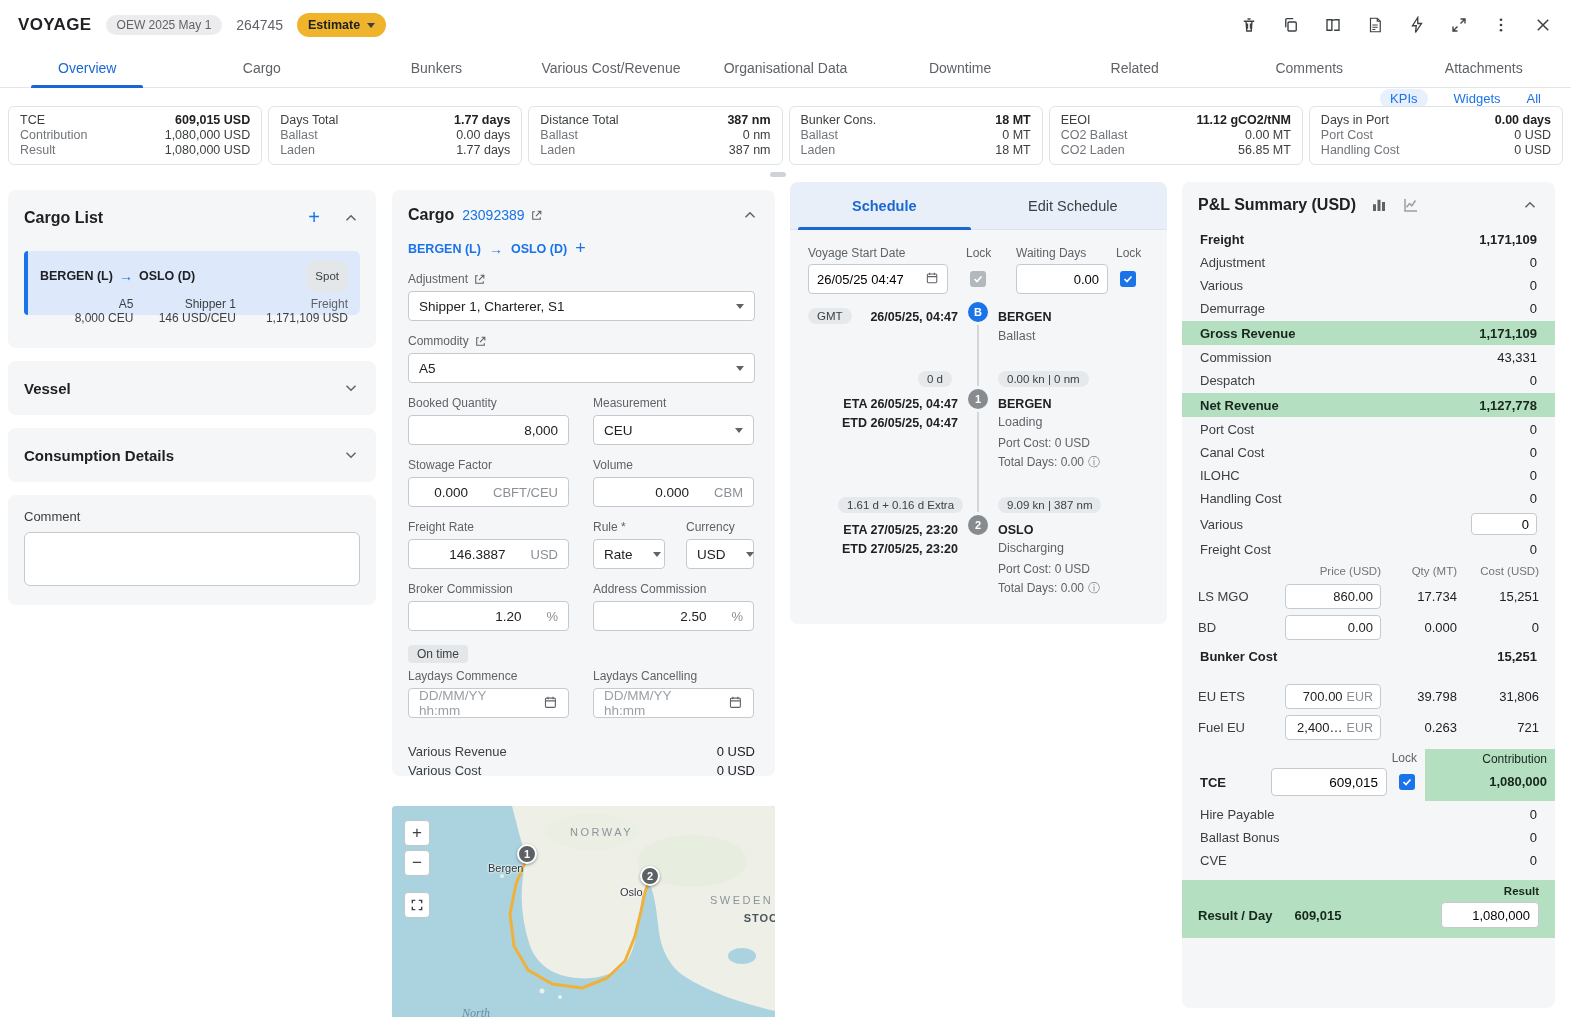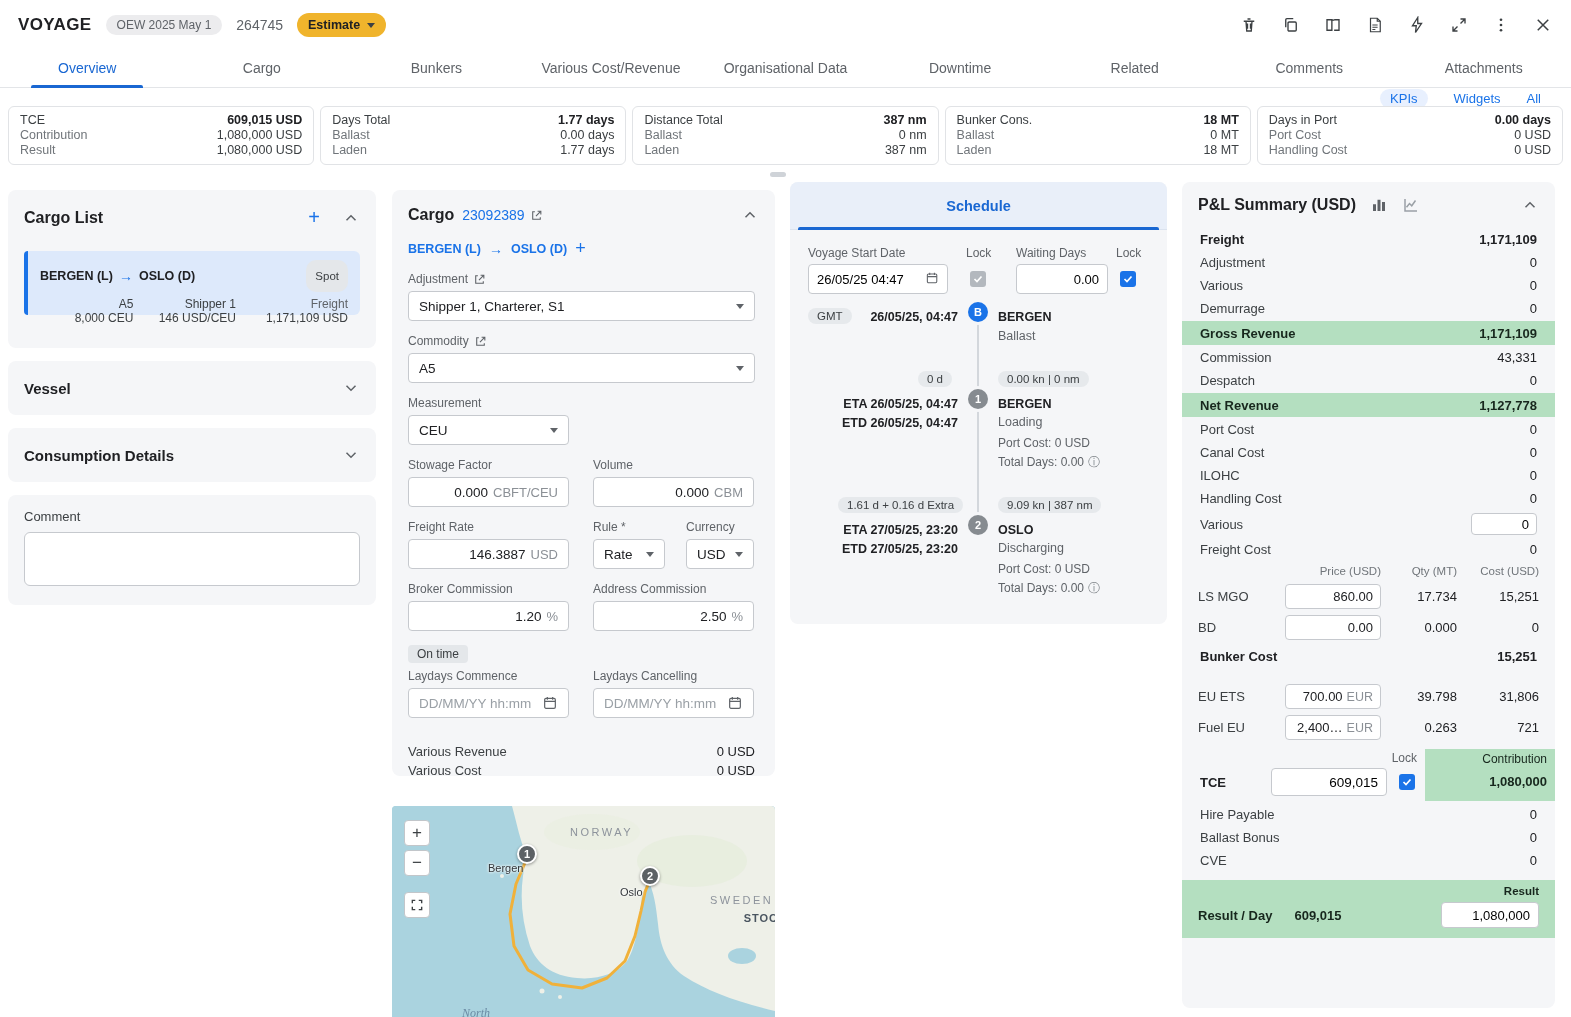--- a/index.html
+++ b/index.html
@@ -66,21 +66,21 @@
 
   
   .p-cargoform { padding:16px; height:586px; }
   .cf-id { color:#1a73e8; font-size:14px; font-weight:400; margin-left:8px; }
   .ext { width:13px; height:13px; color:#5f6368; margin-left:5px; cursor:pointer; }
   .route { margin-top:14px; display:flex; align-items:center; gap:8px; font-size:12.5px; font-weight:600; color:#1a73e8; }
   .route .plus { font-size:18px; font-weight:400; cursor:pointer; }
   .arrowg { color:#1a73e8; font-size:14px; }
   .frow { display:flex; gap:24px; margin-top:13px; }
   .field label { display:flex; align-items:center; font-size:12px; color:#5f6368; margin-bottom:5px; }
-  .ctl { height:30px; border:1px solid #c6c9ce; border-radius:4px; background:#fff; display:flex; align-items:center; padding:4px 10px; font-size:13.5px; color:#202124; }
+  .ctl { height:30px; border:1px solid #c6c9ce; border-radius:4px; background:#fff; display:flex; align-items:center; padding:4px 10px; font-size:13.5px; color:#202124;gap:20px; }
   .ctl.num { justify-content:flex-end; }
   .ctl .unit { color:#8b9096; margin-left:5px; font-size:13px; }
   .ctl.sel { justify-content:space-between; cursor:pointer; }
   .ctl.sel .caret { border-top-color:#5f6368; }
   .w-full { width:347px; } .w-half { width:161px; } .w-rule { width:72px; } .w-cur { width:68px; }
   .ph { color:#9aa0a6; }
   .cal { width:16px; height:16px; color:#5f6368; margin-left:auto; cursor:pointer; }
   .ontime { display:inline-block; background:#e4e7ea; color:#3c4043; font-size:12px; padding:2px 9px; border-radius:4px; margin-top:14px; }
   .vrows { margin-top:26px; width:347px; }
   .vrow { display:flex; justify-content:space-between; font-size:13px; color:#3c4043; height:19px; }
@@ -285,20 +285,34 @@
         <span class="kl">Ballast</span>
         <span class="kv">0 MT</span>
       </div>
     <div class="krow">
         <span class="kl">Laden</span>
         <span class="kv">18 MT</span>
       </div>
   </div>
   <div class="kcard">
     <div class="krow first">
+        <span class="kl">EEOI</span>
+        <span class="kv">11.12 gCO2/tNM</span>
+      </div>
+    <div class="krow">
+        <span class="kl">CO2 Ballast</span>
+        <span class="kv">0.00 MT</span>
+      </div>
+    <div class="krow">
+        <span class="kl">CO2 Laden</span>
+        <span class="kv">56.85 MT</span>
+      </div>
+  </div>
+  <div class="kcard">
+    <div class="krow first">
         <span class="kl">Days in Port</span>
         <span class="kv">0.00 days</span>
       </div>
     <div class="krow">
         <span class="kl">Port Cost</span>
         <span class="kv">0 USD</span>
       </div>
     <div class="krow">
         <span class="kl">Handling Cost</span>
         <span class="kv">0 USD</span>
@@ -400,20 +414,26 @@
                 </svg></span>
             </label>
           <div class="ctl sel w-full">
             <span>A5</span>
               <span class="caret"></span>
           </div>
         </div>
       </div>
 
       <div class="frow">
+        <div class="field">
+          <label>Booked Quantity</label>
+          <div class="ctl num w-half">
+              <span>8,000</span>
+            </div>
+        </div>
         <div class="field">
           <label>Measurement</label>
           <div class="ctl sel w-half">
             <span>CEU</span>
               <span class="caret"></span>
           </div>
         </div>
       </div>
 
       <div class="frow">
@@ -538,20 +558,21 @@
             <path d="M4 9V4h5M15 4h5v5M20 15v5h-5M9 20H4v-5"></path>
           </svg>
         </div>
     </div>
   </div>
 
   <div class="col-sch">
     <div class="panel p-sch">
       <div class="sch-tabs">
         <div class="sch-tab active">Schedule</div>
+        <div class="sch-tab">Edit Schedule</div>
       </div>
       <div class="sch-body">
         <span class="slab" style="left:18px; top:16px;">Voyage Start Date</span>
         <div class="sinput" style="left:18px; top:34px; width:140px;">
           <input value="26/05/25 04:47" style="">
           <span class="cal"><svg viewBox="0 0 24 24" fill="none" stroke="currentColor" stroke-width="1.8">
                 <rect x="4" y="5" width="16" height="15" rx="2"></rect>
                 <path d="M4 9.5h16M8 3v4M16 3v4"></path>
               </svg></span>
         </div>

